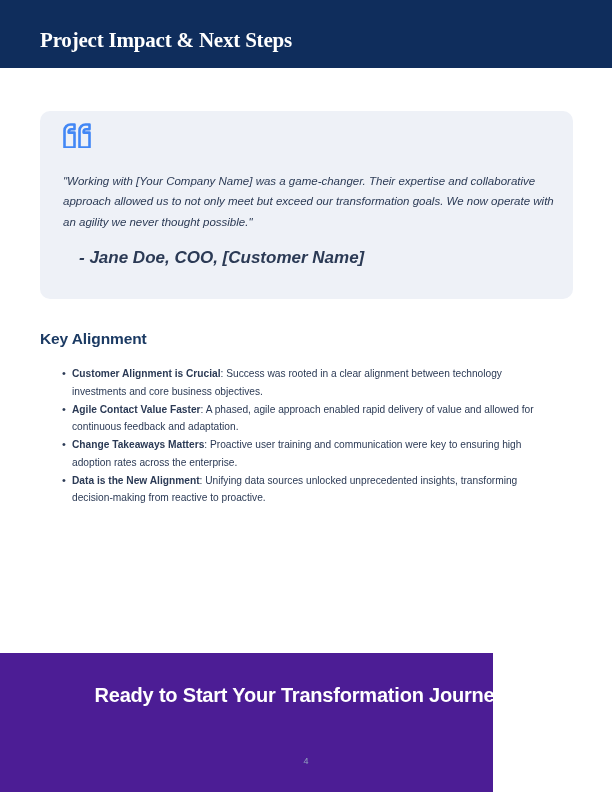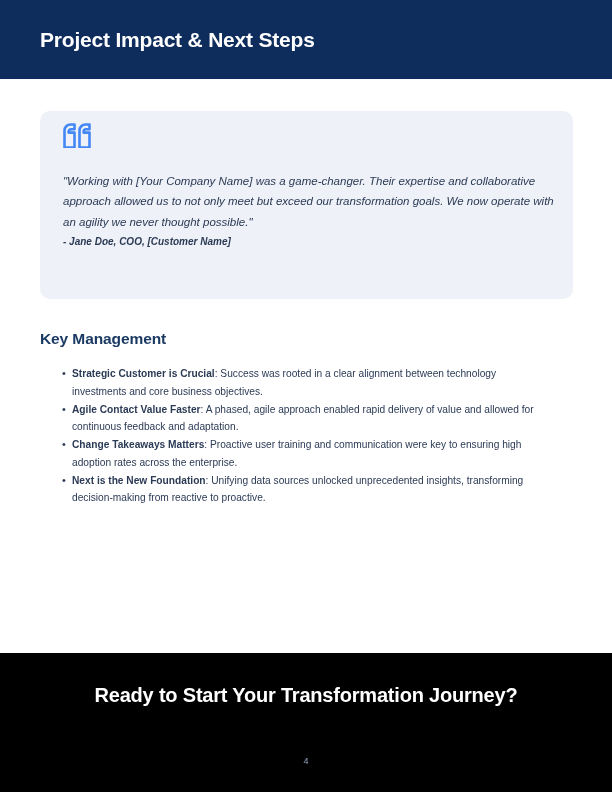--- a/index.html
+++ b/index.html
@@ -15,23 +15,24 @@
     overflow: hidden;
     position: relative;
   }
 
   
   .page-header {
     position: absolute;
     top: 0;
     left: 0;
     width: 612px;
-    height: 79px;
+    height: 68px;
     background: #0f2d5c;
     box-sizing: border-box;
+    font-family: Liberation Serif, serif;
   }
   .page-header-title {
     position: absolute;
     left: 40px;
     top: 27px;
     font-size: 21px;
     font-weight: bold;
     color: #ffffff;
     letter-spacing: -0.2px;
     line-height: 26px;
@@ -68,26 +69,26 @@
     width: 495px;
   }
   .quote-text {
     font-size: 11.5px;
     font-style: italic;
     line-height: 20.4px;
     color: #2b3a55;
     margin: 0;
   }
   .quote-attrib {
-    font-size: 10px;
+    font-size: 17px;
     font-style: italic;
     font-weight: bold;
     line-height: 20.4px;
     color: #2b3a55;
-    margin: 0;
+    margin: 16px;
   }
 
   
   .section-heading {
     position: absolute;
     left: 40px;
     top: 328px;
     font-size: 15.5px;
     font-weight: bold;
     color: #1b3a63;
@@ -122,23 +123,23 @@
   .takeaway-term {
     font-weight: bold;
     color: #2b3a55;
   }
 
   
   .page-footer {
     position: absolute;
     left: 0;
     top: 653px;
-    width: 612px;
+    width: 493px;
     height: 139px;
-    background: #000000;
+    background: #4c1d95;
     box-sizing: border-box;
   }
   .footer-cta {
     position: absolute;
     left: 0;
     top: 29px;
     width: 612px;
     text-align: center;
     font-size: 20px;
     font-weight: bold;
@@ -180,25 +181,25 @@
       <path d="M2.5 25.5 L2.5 8.5 A6 6 0 0 1 8.5 2.5 L12.5 2.5 L12.5 7.2 L9.2 7.2 A2.6 2.6 0 0 0 6.6 9.8 L6.6 10.6 L12.5 10.6 L12.5 25.5 Z" fill="none" stroke="#4287f5" stroke-width="2.6" stroke-linejoin="round"></path>
       <path d="M17.5 25.5 L17.5 8.5 A6 6 0 0 1 23.5 2.5 L27.5 2.5 L27.5 7.2 L24.2 7.2 A2.6 2.6 0 0 0 21.6 9.8 L21.6 10.6 L27.5 10.6 L27.5 25.5 Z" fill="none" stroke="#4287f5" stroke-width="2.6" stroke-linejoin="round"></path>
     </svg>
   </div>
   <div class="quote-body">
     <p class="quote-text">"Working with [Your Company Name] was a game-changer. Their expertise and collaborative approach allowed us to not only meet but exceed our transformation goals. We now operate with an agility we never thought possible."</p>
     <p class="quote-attrib">- Jane Doe, COO, [Customer Name]</p>
   </div>
 </div>
 
-<div class="section-heading">Key Management</div>
+<div class="section-heading">Key Alignment</div>
 
 <ul class="takeaway-list" id="takeaway-list">
-    <li class="takeaway-item"><span class="takeaway-bullet">•</span><span class="takeaway-term">Strategic Customer is Crucial</span><span>: </span><span>Success was rooted in a clear alignment between technology investments and core business objectives.</span></li>
+    <li class="takeaway-item"><span class="takeaway-bullet">•</span><span class="takeaway-term">Customer Alignment is Crucial</span><span>: </span><span>Success was rooted in a clear alignment between technology investments and core business objectives.</span></li>
     <li class="takeaway-item"><span class="takeaway-bullet">•</span><span class="takeaway-term">Agile Contact Value Faster</span><span>: </span><span>A phased, agile approach enabled rapid delivery of value and allowed for continuous feedback and adaptation.</span></li>
     <li class="takeaway-item"><span class="takeaway-bullet">•</span><span class="takeaway-term">Change Takeaways Matters</span><span>: </span><span>Proactive user training and communication were key to ensuring high adoption rates across the enterprise.</span></li>
-    <li class="takeaway-item"><span class="takeaway-bullet">•</span><span class="takeaway-term">Next is the New Foundation</span><span>: </span><span>Unifying data sources unlocked unprecedented insights, transforming decision-making from reactive to proactive.</span></li>
+    <li class="takeaway-item"><span class="takeaway-bullet">•</span><span class="takeaway-term">Data is the New Alignment</span><span>: </span><span>Unifying data sources unlocked unprecedented insights, transforming decision-making from reactive to proactive.</span></li>
   </ul>
 
 <div class="page-footer">
   <div class="footer-cta">Ready to Start Your Transformation Journey?</div>
   <div class="footer-page-number">4</div>
 </div>
 
 </body></html>

